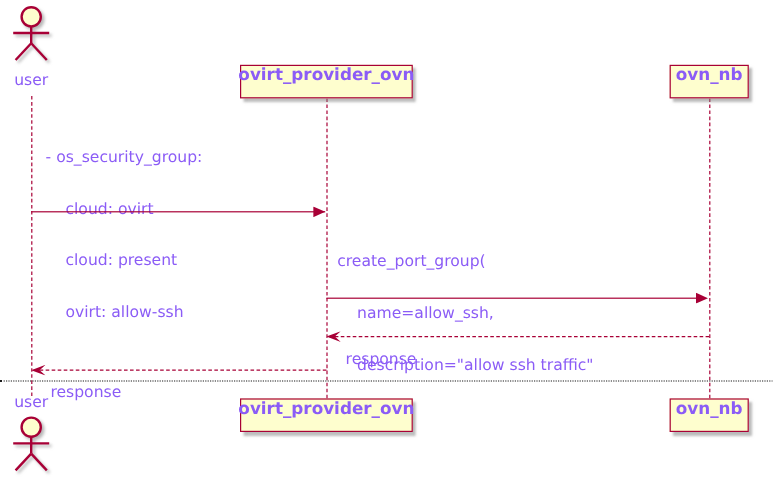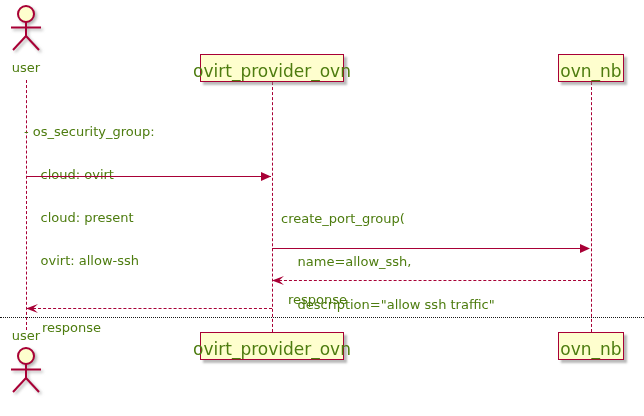--- a/index.html
+++ b/index.html
@@ -1,27 +1,27 @@
 <!DOCTYPE html>
 <html><head>
 <meta charset="utf-8">
 <style>
   html,body{margin:0;padding:0;background:#ffffff;}
   .canvas{
     position:relative;width:644px;height:416px;background:#ffffff;overflow:hidden;
-    font-family:"DejaVu Sans",sans-serif;color:#4d7c0f;
+    font-family:"DejaVu Sans",sans-serif;color:#8b5cf6;
   }
   .lifeline{
     position:absolute;width:0;border-left:1px dashed #A80036;
   }
   .pbox{
     position:absolute;height:26px;background:#FEFECE;border:1.5px solid #A80036;
     box-shadow:3px 3px 2px rgba(130,130,130,0.55);
-    display:flex;align-items:flex-end;justify-content:center;
-    font-size:17px;white-space:nowrap;
+    display:flex;align-items:flex-start;justify-content:center;
+    font-size:14px;white-space:nowrap;font-weight:bold;
   }
   .actor-label{
     position:absolute;width:60px;text-align:center;font-size:13px;line-height:16px;
   }
   .actor-svg{position:absolute;filter:drop-shadow(2.5px 2.5px 1.5px rgba(120,120,120,0.55));}
   .msg{
     position:absolute;font-size:13px;line-height:14.4px;white-space:pre;
   }
   .arrow-line{position:absolute;height:0;}
   .arrow-line.solid{border-top:1px solid #A80036;}
@@ -49,21 +49,21 @@
   </svg>
   <div class="actor-label" style="left:-4px;top:60px;">user</div>
 
   <div class="pbox" style="left:200px;top:54px;width:142px;">
     <span>ovirt_provider_ovn</span>
   </div>
   <div class="pbox" style="left:558px;top:54px;width:64px;">
     <span>ovn_nb</span>
   </div>
 
-  <div class="msg" style="left:24px;top:96px;">
+  <div class="msg" style="left:38px;top:96px;">
     <div>- os_security_group:</div>
     <div>    cloud: ovirt</div>
     <div>    cloud: present</div>
     <div>    ovirt: allow-ssh</div>
   </div>
   <div class="arrow-line solid" style="left:26px;top:176px;width:245px;"></div>
   <svg class="arrowhead" style="left:261px;top:172px;" width="10" height="9" viewBox="0 0 10 9">
     <polygon points="0,0 10,4.5 0,9" fill="#A80036"></polygon>
   </svg>
 

